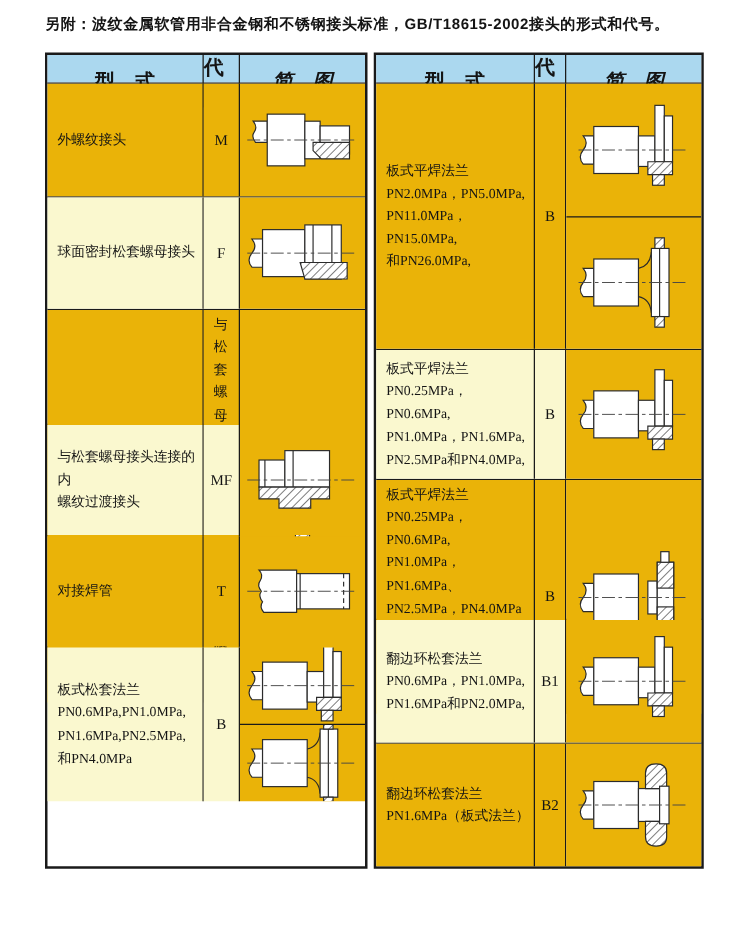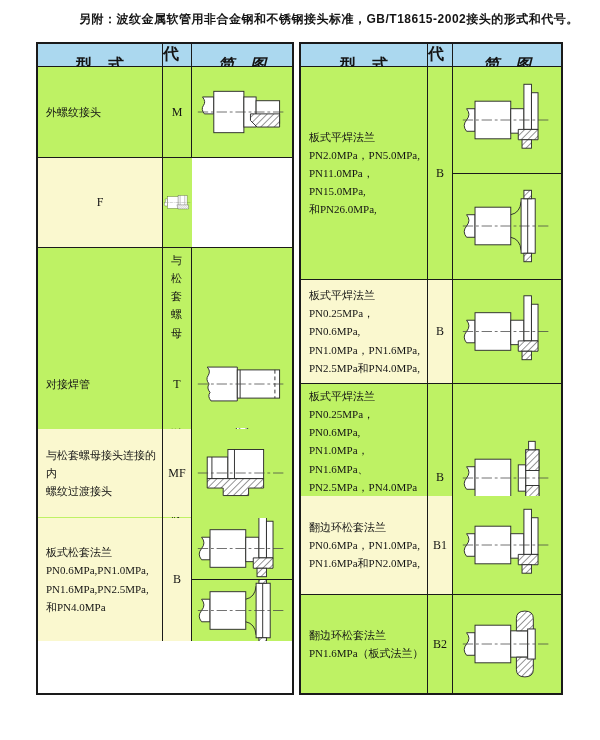--- a/index.html
+++ b/index.html
@@ -12,21 +12,20 @@
     overflow: hidden;
   }
   .title {
     position: absolute;
     left: 36px;
     top: 11px;
     font-size: 12px;
     font-weight: bold;
     letter-spacing: 0.5px;
     white-space: nowrap;
-    margin-left: 43px;
   }
   .tbl {
     position: absolute;
     top: 42px;
     height: 653px;
     border: 2px solid var(--bd);
     background: #fff;
   }
   .tbl.left  { left: 36px;  width: 258px; }
   .tbl.right { left: 299px; width: 264px; }
@@ -37,21 +36,21 @@
     height: 22px;
     background: var(--hdr);
   }
   .hcell {
     display: flex; align-items: center; justify-content: center;
     font-size: 16px; font-weight: bold;
     border-right: 1px solid var(--bd);
   }
   .hcell:last-child { border-right: none; font-style: italic; }
   .row { border-top: 1px solid var(--bd); }
-  .cell { border-right: 1px solid var(--bd); background: #bef264; }
+  .cell { border-right: 1px solid var(--bd); background: #eab308; }
   .cell:last-child { border-right: none; }
   .type {
     display: flex; align-items: center;
     padding: 3px 3px 3px 8px;
     font-family: "Liberation Serif", "DejaVu Serif", serif;
     font-size: 11px;
     line-height: 1.65;
     white-space: pre-line;
   }
   .code {
@@ -103,20 +102,21 @@
           <rect x="20" y="20" width="32" height="44" fill="#ffffff" stroke="#2b2b2b" stroke-width="1"></rect>
           <rect x="52" y="26" width="13" height="32" fill="#ffffff" stroke="#2b2b2b" stroke-width="1"></rect>
           <rect x="65" y="30" width="25" height="24" fill="#ffffff" stroke="#2b2b2b" stroke-width="1"></rect>
           <path d="M59 44 H90 V58 H66 L59 51 Z" fill="url(#hp)" stroke="#2b2b2b" stroke-width="1"></path>
           <path d="M3 42 H97" fill="none" stroke="#444" stroke-width="0.8" stroke-dasharray="11 3 3 3"></path>
         </svg>
       </div>
   </div>
 
   <div class="row hl" style="height:90px">
+    <div class="cell type">球面密封松套螺母接头</div>
     <div class="cell code">F</div>
     <div class="cell diagram">
         <svg width="94" height="81" viewBox="0 0 100 84" preserveAspectRatio="xMidYMid meet">
           <path d="M16 30 H7 q5 6 0 12 q-5 6 0 12 H16 Z" fill="#ffffff" stroke="#2b2b2b" stroke-width="1"></path>
           <rect x="16" y="22" width="36" height="40" fill="#ffffff" stroke="#2b2b2b" stroke-width="1"></rect>
           <rect x="52" y="18" width="31" height="46" fill="#ffffff" stroke="#2b2b2b" stroke-width="1"></rect>
           <line x1="59" y1="18" x2="59" y2="64" fill="none" stroke="#2b2b2b" stroke-width="1"></line>
           <line x1="75" y1="18" x2="75" y2="64" fill="none" stroke="#2b2b2b" stroke-width="1"></line>
           <path d="M48 50 H88 V64 H52 Z" fill="url(#hp)" stroke="#2b2b2b" stroke-width="1"></path>
           <path d="M3 42 H97" fill="none" stroke="#444" stroke-width="0.8" stroke-dasharray="11 3 3 3"></path>
@@ -135,45 +135,45 @@
           <rect x="61" y="29" width="28" height="26" fill="#ffffff" stroke="#2b2b2b" stroke-width="1"></rect>
           <line x1="85" y1="29" x2="85" y2="55" fill="none" stroke="#2b2b2b" stroke-width="1"></line>
           <path d="M41 55 V28 q9 -6 18 0 V55 Z" fill="#ffffff" stroke="#2b2b2b" stroke-width="1"></path>
           <line x1="7" y1="55" x2="93" y2="55" fill="none" stroke="#2b2b2b" stroke-width="1"></line>
           <path d="M29 55 H71 V63 H56 V71 H44 V63 H29 Z" fill="url(#hp)" stroke="#2b2b2b" stroke-width="1"></path>
           <path d="M3 42 H97" fill="none" stroke="#444" stroke-width="0.8" stroke-dasharray="11 3 3 3"></path>
         </svg>
       </div>
   </div>
 
-  <div class="row" style="height:89px">
-    <div class="cell type">对接焊管</div>
-    <div class="cell code">T</div>
-    <div class="cell diagram">
-        <svg width="94" height="80" viewBox="0 0 100 84" preserveAspectRatio="xMidYMid meet">
-          <path d="M45 24 H13 q4 4 1 9 q-3 4 1 9 q-3 4 1 9 q-3 4 1 9 H45 Z" fill="#ffffff" stroke="#2b2b2b" stroke-width="1"></path>
-          <rect x="45" y="27" width="45" height="30" fill="#ffffff" stroke="#2b2b2b" stroke-width="1"></rect>
-          <line x1="48" y1="27" x2="48" y2="57" fill="none" stroke="#2b2b2b" stroke-width="1"></line>
-          <line x1="85" y1="27" x2="85" y2="57" fill="none" stroke="#2b2b2b" stroke-width="1" stroke-dasharray="4 3"></line>
-          <path d="M3 42 H97" fill="none" stroke="#444" stroke-width="0.8" stroke-dasharray="11 3 3 3"></path>
-        </svg>
-      </div>
-  </div>
-
   <div class="row hl" style="height:89px">
     <div class="cell type">与松套螺母接头连接的内
 螺纹过渡接头</div>
     <div class="cell code">MF</div>
     <div class="cell diagram">
         <svg width="94" height="80" viewBox="0 0 100 84" preserveAspectRatio="xMidYMid meet">
           <rect x="13" y="25" width="22" height="23" fill="#ffffff" stroke="#2b2b2b" stroke-width="1"></rect>
           <line x1="18" y1="25" x2="18" y2="48" fill="none" stroke="#2b2b2b" stroke-width="1"></line>
           <rect x="35" y="17" width="38" height="31" fill="#ffffff" stroke="#2b2b2b" stroke-width="1"></rect>
           <line x1="42" y1="17" x2="42" y2="48" fill="none" stroke="#2b2b2b" stroke-width="1"></line>
           <path d="M13 48 H73 V58 H57 V66 H30 V58 H13 Z" fill="url(#hp)" stroke="#2b2b2b" stroke-width="1"></path>
+          <path d="M3 42 H97" fill="none" stroke="#444" stroke-width="0.8" stroke-dasharray="11 3 3 3"></path>
+        </svg>
+      </div>
+  </div>
+
+  <div class="row" style="height:89px">
+    <div class="cell type">对接焊管</div>
+    <div class="cell code">T</div>
+    <div class="cell diagram">
+        <svg width="94" height="80" viewBox="0 0 100 84" preserveAspectRatio="xMidYMid meet">
+          <path d="M45 24 H13 q4 4 1 9 q-3 4 1 9 q-3 4 1 9 q-3 4 1 9 H45 Z" fill="#ffffff" stroke="#2b2b2b" stroke-width="1"></path>
+          <rect x="45" y="27" width="45" height="30" fill="#ffffff" stroke="#2b2b2b" stroke-width="1"></rect>
+          <line x1="48" y1="27" x2="48" y2="57" fill="none" stroke="#2b2b2b" stroke-width="1"></line>
+          <line x1="85" y1="27" x2="85" y2="57" fill="none" stroke="#2b2b2b" stroke-width="1" stroke-dasharray="4 3"></line>
           <path d="M3 42 H97" fill="none" stroke="#444" stroke-width="0.8" stroke-dasharray="11 3 3 3"></path>
         </svg>
       </div>
   </div>
 
   <div class="row hl" style="height:124px">
     <div class="cell type">板式松套法兰
 PN0.6MPa,PN1.0MPa,
 PN1.6MPa,PN2.5MPa,
 和PN4.0MPa</div>

